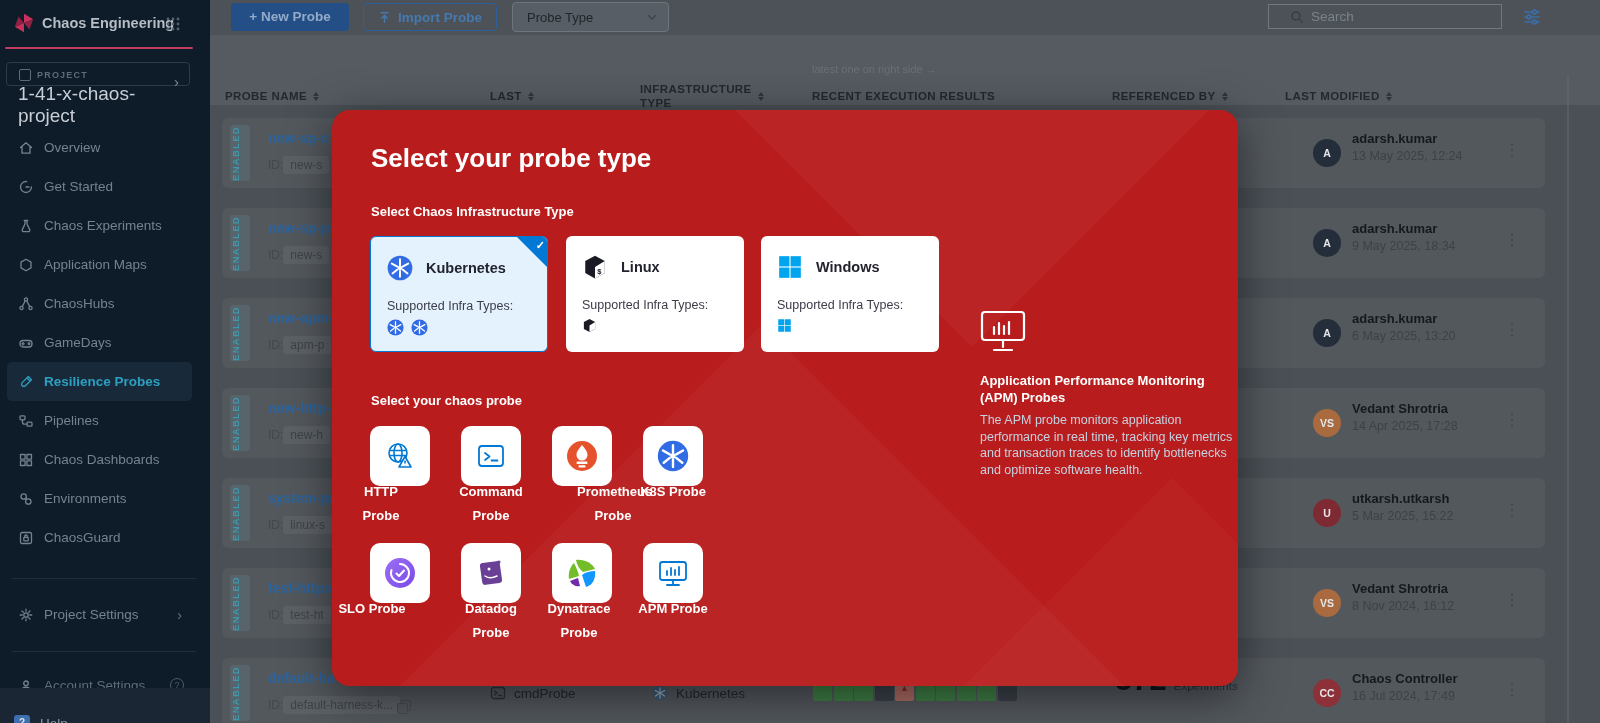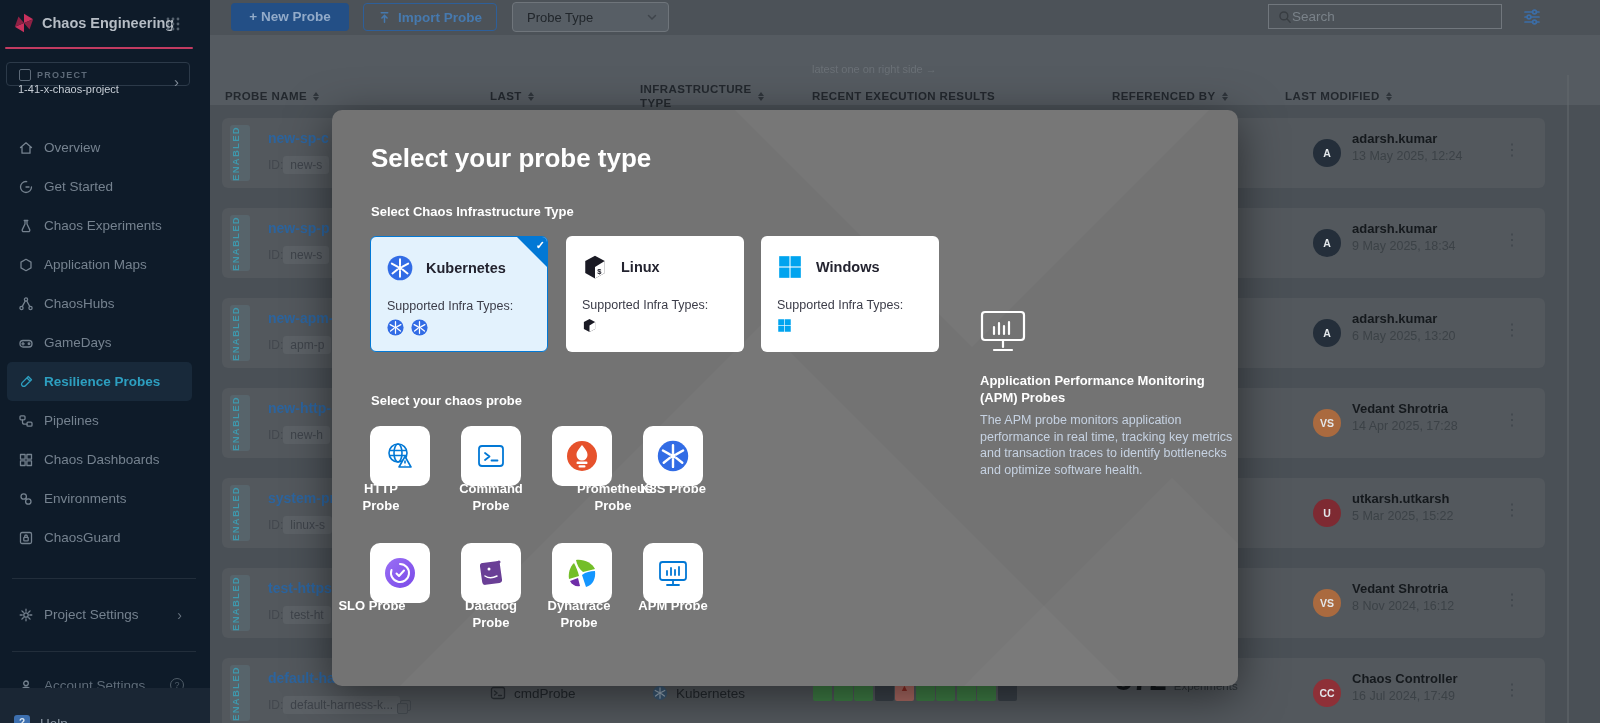--- a/index.html
+++ b/index.html
@@ -9,21 +9,21 @@
   
   .sidebar { position:absolute; left:0; top:0; width:210px; height:723px; background:#0e1b29; z-index:5; }
   .sb-header { position:absolute; left:0; top:0; width:210px; height:46px; }
   .sb-logo { position:absolute; left:13px; top:12px; width:22px; height:22px; }
   .sb-title { position:absolute; left:42px; top:15px; font-size:14.5px; font-weight:bold; color:#b6bdc5; }
   .sb-grid { position:absolute; left:165px; top:16px; width:16px; height:16px; }
   .sb-accent { position:absolute; left:5px; top:47px; width:188px; height:2px; background:#c23b61; border-radius:2px; }
   .proj-box { position:absolute; left:6px; top:62px; width:184px; height:24px; border:1px solid #2c3a49; border-radius:4px; }
   .proj-label { position:absolute; left:30px; top:7px; font-size:9px; font-weight:bold; letter-spacing:1.2px; color:#5d6a78; }
   .proj-cube { position:absolute; left:12px; top:6px; width:12px; height:12px; border:1.2px solid #5d6a78; border-radius:2px; }
-  .proj-name { position:absolute; left:11px; top:20px; font-size:11px; color:#c7ced6; }
+  .proj-name { position:absolute; left:11px; top:20px; font-size:19px; color:#c7ced6; }
   .proj-chev { position:absolute; right:10px; top:10px; font-size:15px; color:#828d99; }
   .nav { position:absolute; left:0; top:128px; width:210px; }
   .nav-item { position:relative; height:39px; display:flex; align-items:center; padding-left:18px; color:#75828f; font-size:13.5px; cursor:pointer; }
   .nav-item .nicon { width:16px; height:16px; margin-right:10px; flex:none; display:flex; align-items:center; justify-content:center; }
   .nav-item.active { background:#18293a; border-radius:5px; margin:0 18px 0 7px; padding-left:11px; color:#2d9fc0; font-weight:bold; }
   .nav-item.active .nicon svg { stroke:#2d9fc0; }
   .nicon svg { stroke:#75828f; fill:none; stroke-width:1.3; stroke-linecap:round; stroke-linejoin:round; }
   .sb-divider { position:absolute; left:12px; width:184px; height:1px; background:#222e3b; }
   .sb-item { position:absolute; left:0; width:210px; height:39px; display:flex; align-items:center; padding-left:18px; color:#75828f; font-size:13.5px; }
   .sb-item .nicon { width:16px; height:16px; margin-right:10px; display:flex; align-items:center; justify-content:center; }
@@ -33,21 +33,21 @@
   .help-item { position:absolute; left:0; top:708px; width:210px; height:30px; display:flex; align-items:center; padding-left:14px; color:#8b97a3; font-size:13.5px; }
   .help-badge { width:16px; height:16px; border-radius:3px; background:#3d6fae; color:#d9e4ef; font-size:10px; font-weight:bold; text-align:center; line-height:16px; margin-right:10px; }
 
   
   .main { position:absolute; left:210px; top:0; width:1390px; height:723px; }
   .toolbar { position:absolute; left:0; top:0; width:1390px; height:50px; background:#4c5258; border-bottom:1px solid #41484e; }
   .btn-primary { position:absolute; left:21px; top:3px; width:118px; height:28px; background:#234f86; border-radius:4px; color:#93abc9; font-size:13.5px; font-weight:bold; text-align:center; line-height:28px; cursor:pointer; }
   .btn-outline { position:absolute; left:153px; top:3px; width:134px; height:28px; border:1.5px solid #2d5f9a; border-radius:4px; color:#4679ae; font-size:13.5px; font-weight:bold; display:flex; align-items:center; justify-content:center; gap:7px; cursor:pointer; }
   .select-box { position:absolute; left:302px; top:2px; width:157px; height:30px; background:#575e65; border:1px solid #6f757b; border-radius:4px; display:flex; align-items:center; padding:0 10px 0 14px; cursor:pointer; }
   .select-box .sel-text { flex:1; font-size:13px; color:#21262b; }
-  .search-box { position:absolute; left:1058px; top:4px; width:234px; height:25px; border:1.5px solid #71777d; border-radius:0; display:flex; align-items:center; padding-left:9px; background:transparent; }
+  .search-box { position:absolute; left:1058px; top:4px; width:234px; height:25px; border:1.5px solid #71777d; border-radius:0; display:flex; align-items:center; padding-left:21px; gap:7px; background:transparent; }
   .search-box input { border:none; outline:none; background:transparent; font-size:13.5px; color:#c9ced3; width:180px; font-family:"Liberation Sans",sans-serif; }
   .search-box input::placeholder { color:#7a8289; }
   .filter-icon { position:absolute; left:1312px; top:7px; width:20px; height:20px; cursor:pointer; }
 
   
   .thead { position:absolute; left:0; top:35px; width:1390px; height:70px; background:#555b61; }
   .th { position:absolute; font-size:11.5px; font-weight:bold; letter-spacing:0.4px; color:#23282e; display:flex; align-items:center; gap:6px; }
   .th.two-line { line-height:14px; width:110px; }
   .note { position:absolute; left:602px; top:28px; font-size:11px; color:#6b7177; }
   .sort { display:inline-flex; flex-direction:column; gap:1px; }
@@ -76,34 +76,34 @@
   .sq.pass { background:#3f7f46; }
   .sq.none { background:#3a4149; }
   .sq.fail { background:#ad6b64; }
   .sq.fail::after { content:"▲"; position:absolute; left:0; top:1px; width:19px; text-align:center; font-size:9px; color:#8d2c24; }
   .cell-ref { position:absolute; left:893px; top:6px; display:flex; align-items:flex-end; gap:7px; }
   .ref-count { font-size:31px; font-weight:bold; color:#14181c; line-height:1; }
   .ref-unit { font-size:11.5px; color:#2e3338; margin-bottom:3px; }
   .vline { position:absolute; left:1357px; top:75px; width:2px; height:648px; background:#62686e; opacity:0.55; }
 
   
-  .modal { position:absolute; left:332px; top:110px; width:906px; height:576px; background:#737373; border-radius:10px; z-index:20; overflow:hidden; box-shadow:0 10px 45px rgba(0,0,0,0.5); }
+  .modal { position:absolute; left:332px; top:110px; width:906px; height:576px; background:#b91c1c; border-radius:18px; z-index:20; overflow:hidden; box-shadow:0 10px 45px rgba(0,0,0,0.5); }
   .shape { position:absolute; background:rgba(255,255,255,0.035); transform:rotate(45deg); }
   .modal-title { position:absolute; left:39px; top:33px; font-size:26px; font-weight:bold; color:#ffffff; }
   .section-label { position:absolute; font-size:13px; font-weight:bold; color:#ffffff; }
   .infra-card { position:absolute; top:126px; width:178px; height:116px; background:#ffffff; border-radius:6px; overflow:hidden; cursor:pointer; }
   .infra-card.selected { background:#e3f2fd; border:1.5px solid #0278d5; }
   .corner-check { position:absolute; top:0; right:0; width:0; height:0; border-top:30px solid #0278d5; border-left:30px solid transparent; }
   .corner-check span { position:absolute; top:-28px; right:2px; color:#fff; font-size:11px; font-weight:bold; }
   .card-head { position:absolute; left:16px; top:18px; display:flex; align-items:center; gap:13px; }
   .card-name { font-size:14.5px; font-weight:bold; color:#23232f; }
   .card-sub { position:absolute; left:16px; top:62px; font-size:12.5px; color:#3b3c48; }
   .card-minis { position:absolute; left:16px; top:82px; display:flex; gap:7px; align-items:center; }
   .probe-tile { position:absolute; width:60px; height:60px; background:#ffffff; border-radius:10px; display:flex; align-items:center; justify-content:center; cursor:pointer; }
-  .probe-label { position:absolute; width:110px; text-align:center; font-size:13px; font-weight:bold; color:#ffffff; line-height:17px; }
+  .probe-label { position:absolute; width:110px; text-align:center; font-size:13px; font-weight:bold; color:#ffffff; line-height:24px; }
   .probe-label.wrap { width:72px; }
   .apm-title { position:absolute; left:648px; top:262px; width:252px; font-size:13px; font-weight:bold; color:#ffffff; line-height:17px; }
   .apm-desc { position:absolute; left:648px; top:302px; width:270px; font-size:12.5px; color:#c6d2e2; line-height:16.5px; }
 </style>
 </head>
 <body>
 
 <div class="screen">
 
   <aside class="sidebar">

